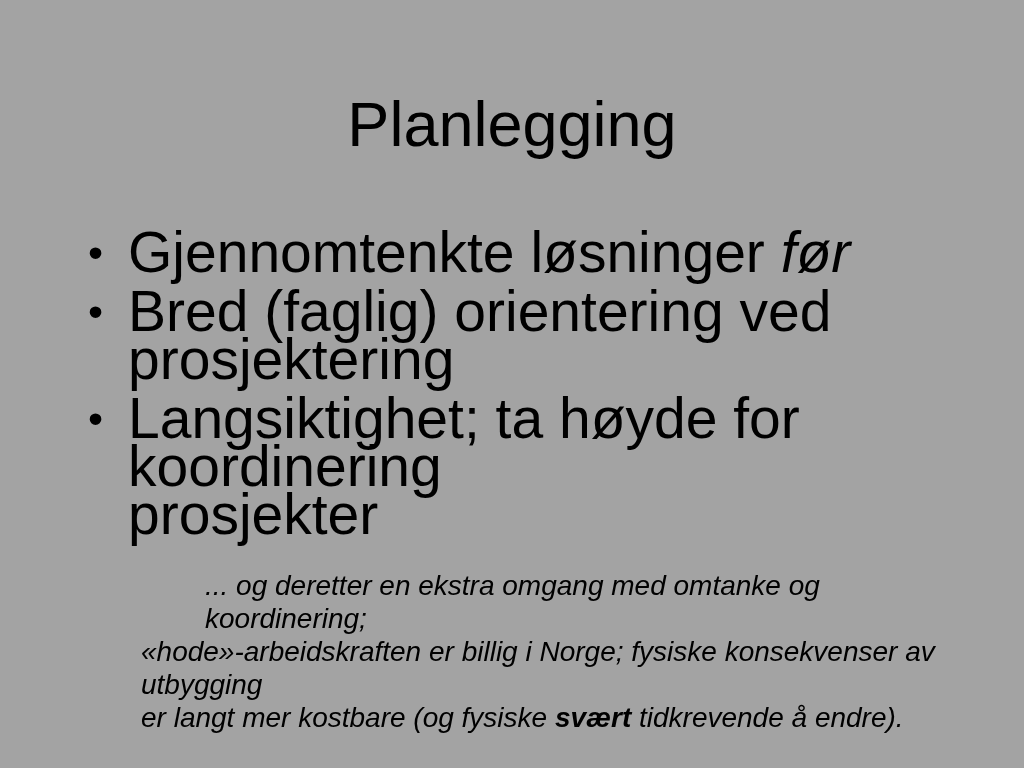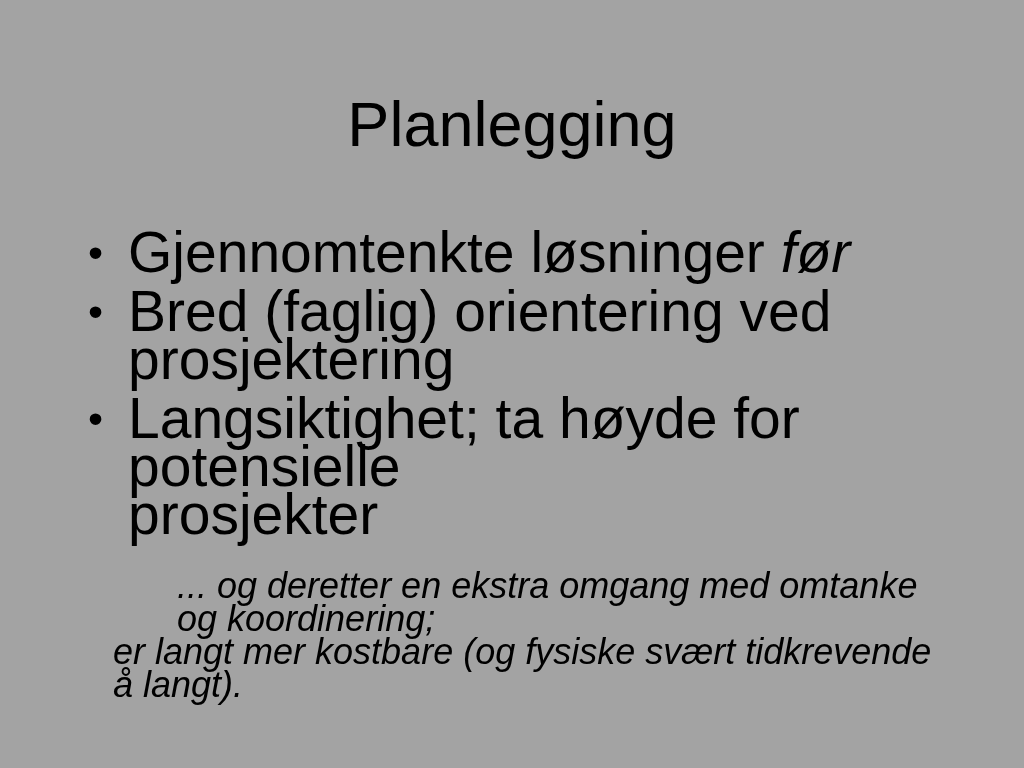--- a/index.html
+++ b/index.html
@@ -40,27 +40,27 @@
   .marker {
     flex: 0 0 40px;
     font-size: 43px;
     line-height: 48px;
   }
   .btext {
     font-size: 57px;
     line-height: 48px;
   }
   .it { font-style: italic; }
-  .b  { font-weight: normal; }
+  .b  { font-weight: bold; }
   .footnote {
     position: absolute;
     top: 569px;
-    left: 113px;
+    left: 141px;
     width: 830px;
-    font-size: 36px;
+    font-size: 28px;
     line-height: 33px;
     font-style: italic;
   }
   .fline.indent { padding-left: 64px; }
 </style>
 </head>
 <body>
 
 <div class="slide">
 
@@ -79,25 +79,26 @@
       <span class="marker">•</span>
       <div class="btext">
         <div class="line"><span>Bred (faglig) orientering ved</span></div>
         <div class="line"><span>prosjektering</span></div>
       </div>
     </li>
 
     <li>
       <span class="marker">•</span>
       <div class="btext">
-        <div class="line"><span>Langsiktighet; ta høyde for potensielle</span></div>
+        <div class="line"><span>Langsiktighet; ta høyde for koordinering</span></div>
         <div class="line"><span>prosjekter</span></div>
       </div>
     </li>
 
   </ul>
 
   <div class="footnote">
     <div class="fline indent"><span>... og deretter en ekstra omgang med omtanke og koordinering;</span></div>
-    <div class="fline"><span>er langt mer kostbare (og fysiske </span><span class="b">svært</span><span> tidkrevende å langt).</span></div>
+    <div class="fline"><span>«hode»-arbeidskraften er billig i Norge; fysiske konsekvenser av utbygging</span></div>
+    <div class="fline"><span>er langt mer kostbare (og fysiske </span><span class="b">svært</span><span> tidkrevende å endre).</span></div>
   </div>
 
 </div>
 
 </body></html>

